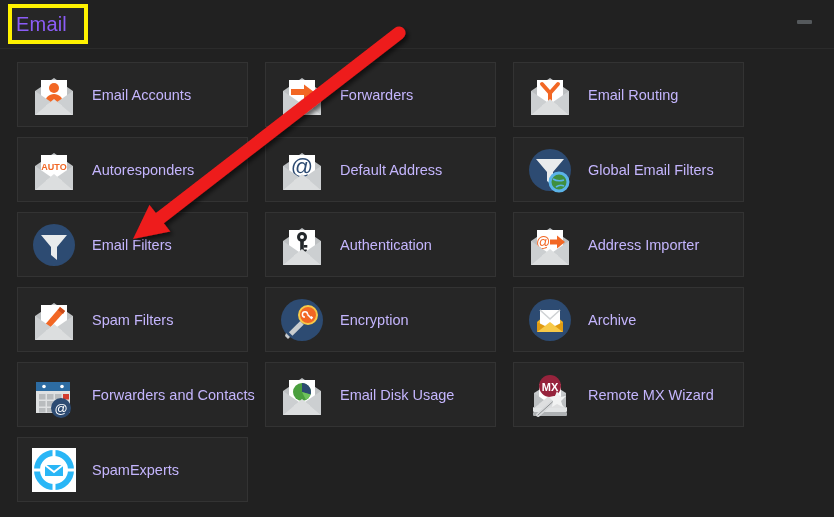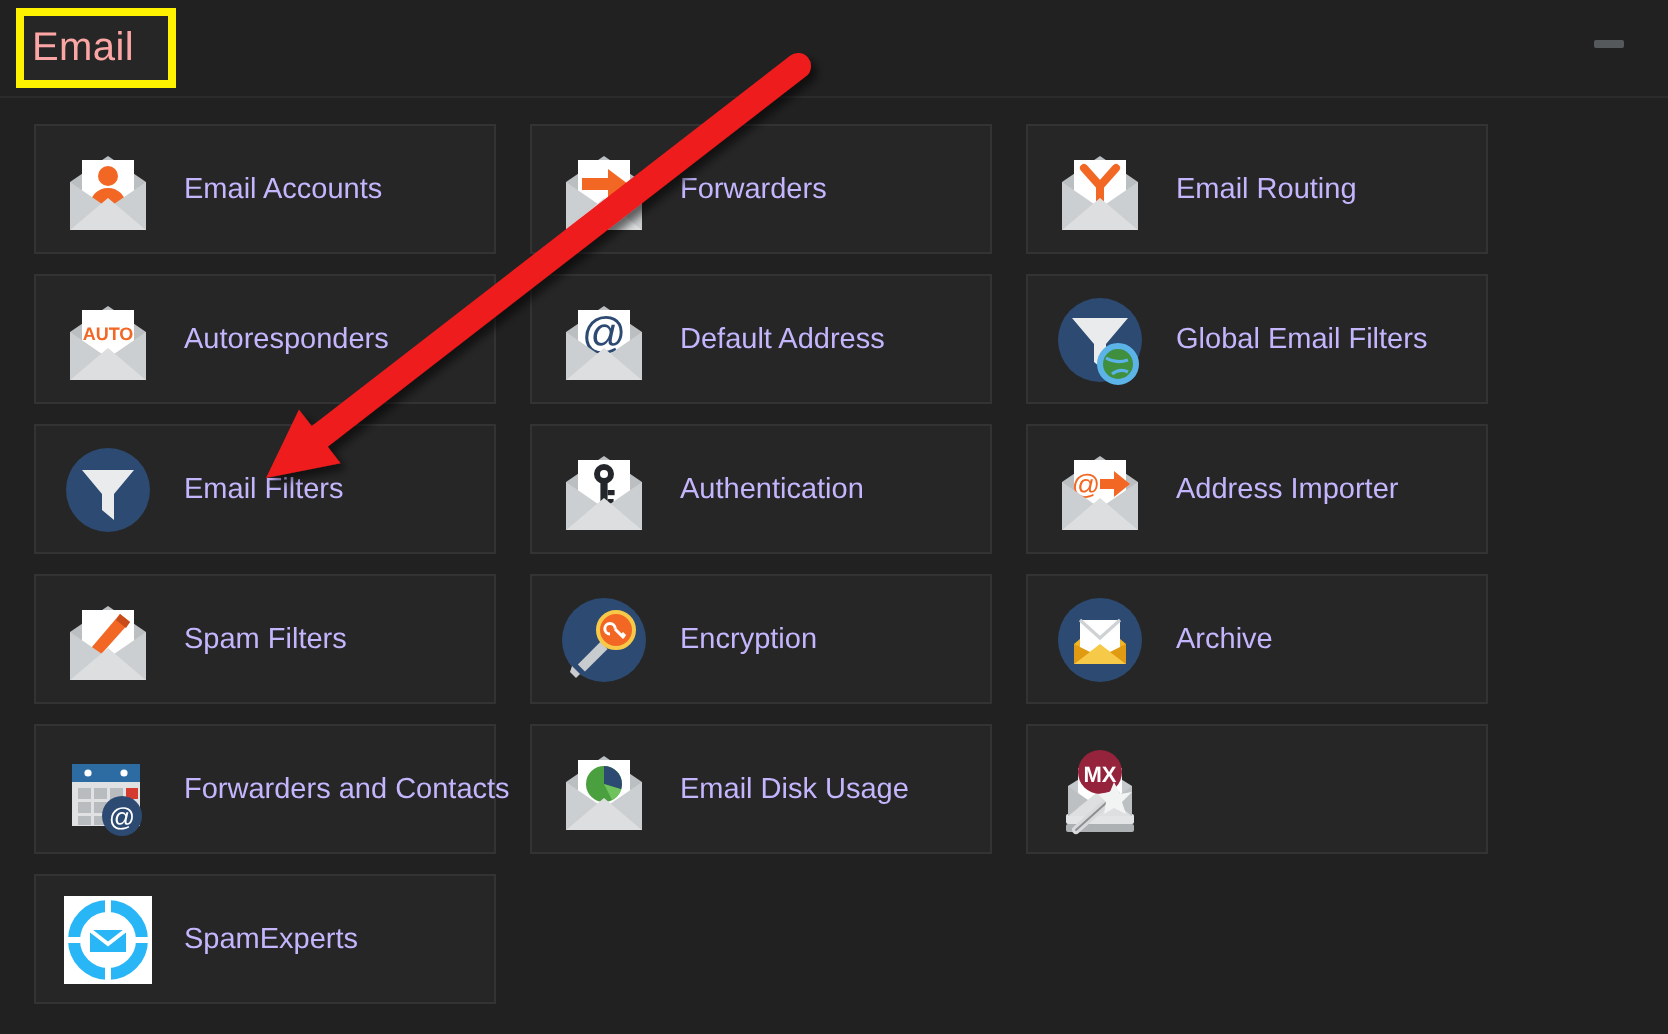--- a/index.html
+++ b/index.html
@@ -28,21 +28,21 @@
     position: absolute;
     left: 8px; top: 4px;
     width: 80px; height: 40px;
     border: 4px solid #FFF200;
     background: #262626;
   }
   #page-title {
     position: absolute;
     left: 16px; top: 12px;
     font-size: 20px;
-    color: #fca5a5;
+    color: #8b5cf6;
     letter-spacing: .2px;
     line-height: 24px;
   }
   #collapse-btn {
     position: absolute;
     left: 797px; top: 20px;
     width: 15px; height: 4px;
     background: #55595c;
     border-radius: 1px;
     cursor: pointer;
@@ -329,20 +329,21 @@
      <path d="M40 22 L40 37 L30 29 Z" fill="#bdc0c2"></path>
      <circle cx="24" cy="15" r="11" fill="#96233c"></circle>
      <text x="24" y="20" font-family="Liberation Sans, sans-serif" font-size="11" font-weight="bold" fill="#ffffff" text-anchor="middle">MX</text>
      <path d="M12 44 L32 26" stroke="#d7d9db" stroke-width="4" stroke-linecap="round"></path>
      <path d="M12 44 L32 26" stroke="#8e9193" stroke-width="1" stroke-linecap="round"></path>
      <g fill="#f2f3f3">
        <path d="M31 20 l3 6 6 -1 -5 5 2 6 -6 -3 -5 3 1 -6 -4 -4 6 -1 z"></path>
      </g>
           </svg>
         </span>
+        <span class="card-label">Remote MX Wizard</span>
       </div>
       <div class="card">
         <span class="card-icon">
           <svg viewBox="0 0 48 48" xmlns="http://www.w3.org/2000/svg">
             <rect x="2" y="2" width="44" height="44" fill="#ffffff"></rect>
      <circle cx="24" cy="24" r="17" fill="none" stroke="#29b6f6" stroke-width="6"></circle>
      <circle cx="24" cy="24" r="11" fill="#ffffff"></circle>
      <g stroke="#ffffff" stroke-width="3">
        <path d="M24 4 L24 12"></path>
               <path d="M24 36 L24 44"></path>

